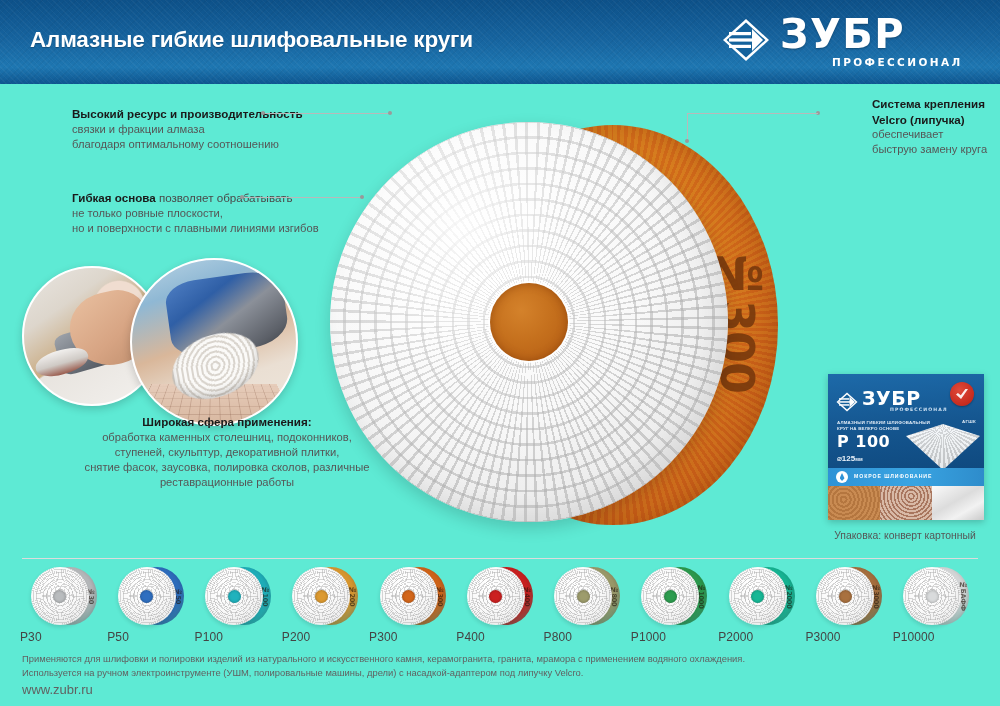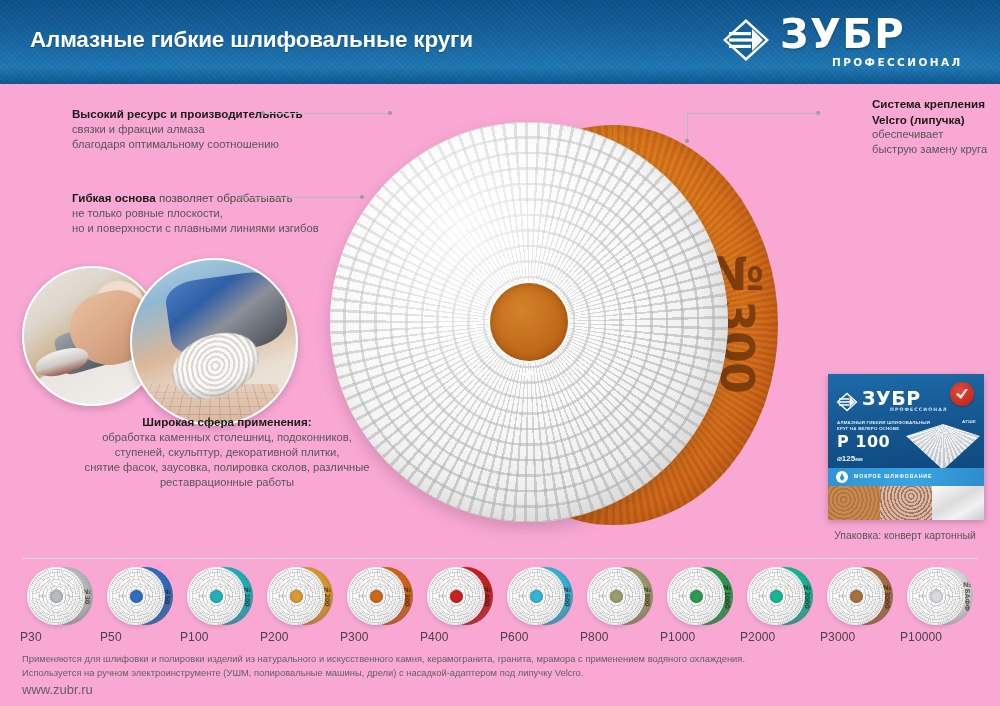--- a/index.html
+++ b/index.html
@@ -6,21 +6,21 @@
   * { box-sizing: border-box; margin: 0; padding: 0; }
   html, body {
     width: 1000px; height: 706px;
     background: #ffffff;
     font-family: "Liberation Sans", "DejaVu Sans", sans-serif;
     overflow: hidden;
   }
   #page {
     position: relative;
     width: 1000px; height: 706px;
-    background: #f9a8d4;
+    background: #5eead4;
     overflow: hidden;
   }
 
   
   .header {
     position: absolute; left: 0; top: 0;
     width: 1000px; height: 84px;
     background: linear-gradient(180deg,#0b4f87 0%, #136architecture 0%, #14629c 45%, #1d72ae 78%, #0f5a93 100%);
     background: linear-gradient(180deg,#0d5189 0%, #16639e 45%, #1e77b2 80%, #0e5690 100%);
     overflow: hidden;
@@ -516,33 +516,20 @@
           <div class="v-face">
             <div class="rg"></div>
             <div class="sp"></div>
             <div class="hb" style="background:#cc2121;"></div>
           </div>
         </div>
         <div class="v-label">P400</div>
       </div>
       <div class="variant">
         <div class="v-wrap">
-          <div class="v-back" style="background: radial-gradient(circle at 40% 34%, #33b6d6 0%, #33b6d6 55%, rgba(0,0,0,.18) 130%);">
-            <span class="vnum">№600</span>
-          </div>
-          <div class="v-face">
-            <div class="rg"></div>
-            <div class="sp"></div>
-            <div class="hb" style="background:#33b6d6;"></div>
-          </div>
-        </div>
-        <div class="v-label">P600</div>
-      </div>
-      <div class="variant">
-        <div class="v-wrap">
           <div class="v-back" style="background: radial-gradient(circle at 40% 34%, #9d9c6c 0%, #9d9c6c 55%, rgba(0,0,0,.18) 130%);">
             <span class="vnum">№800</span>
           </div>
           <div class="v-face">
             <div class="rg"></div>
             <div class="sp"></div>
             <div class="hb" style="background:#9d9c6c;"></div>
           </div>
         </div>
         <div class="v-label">P800</div>

